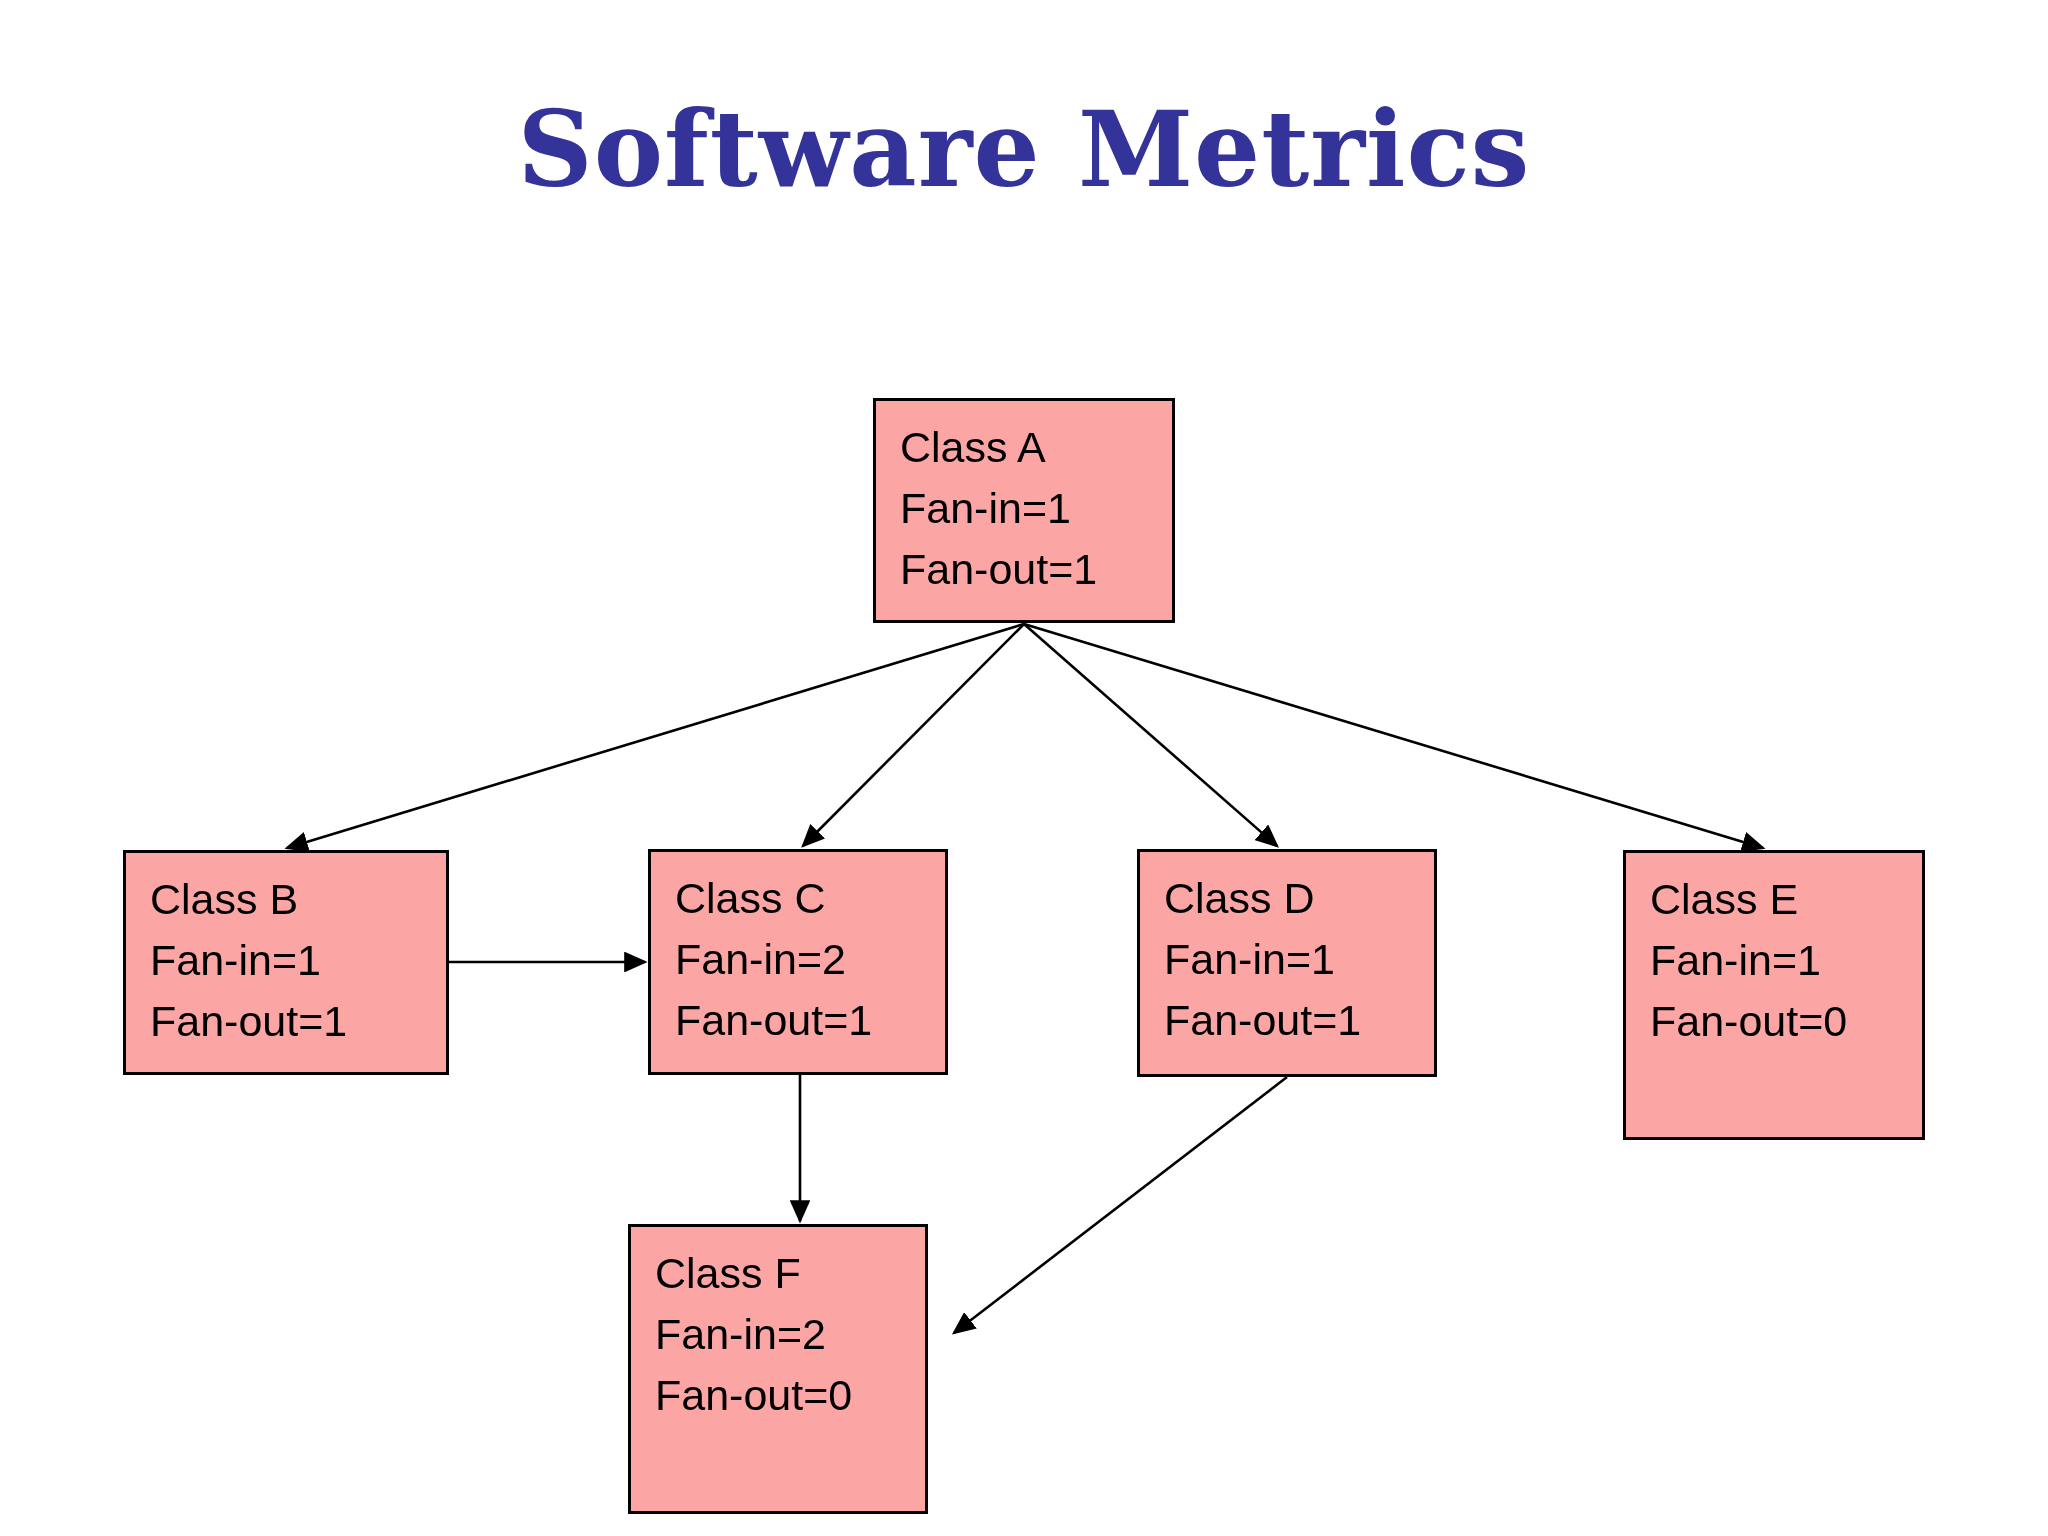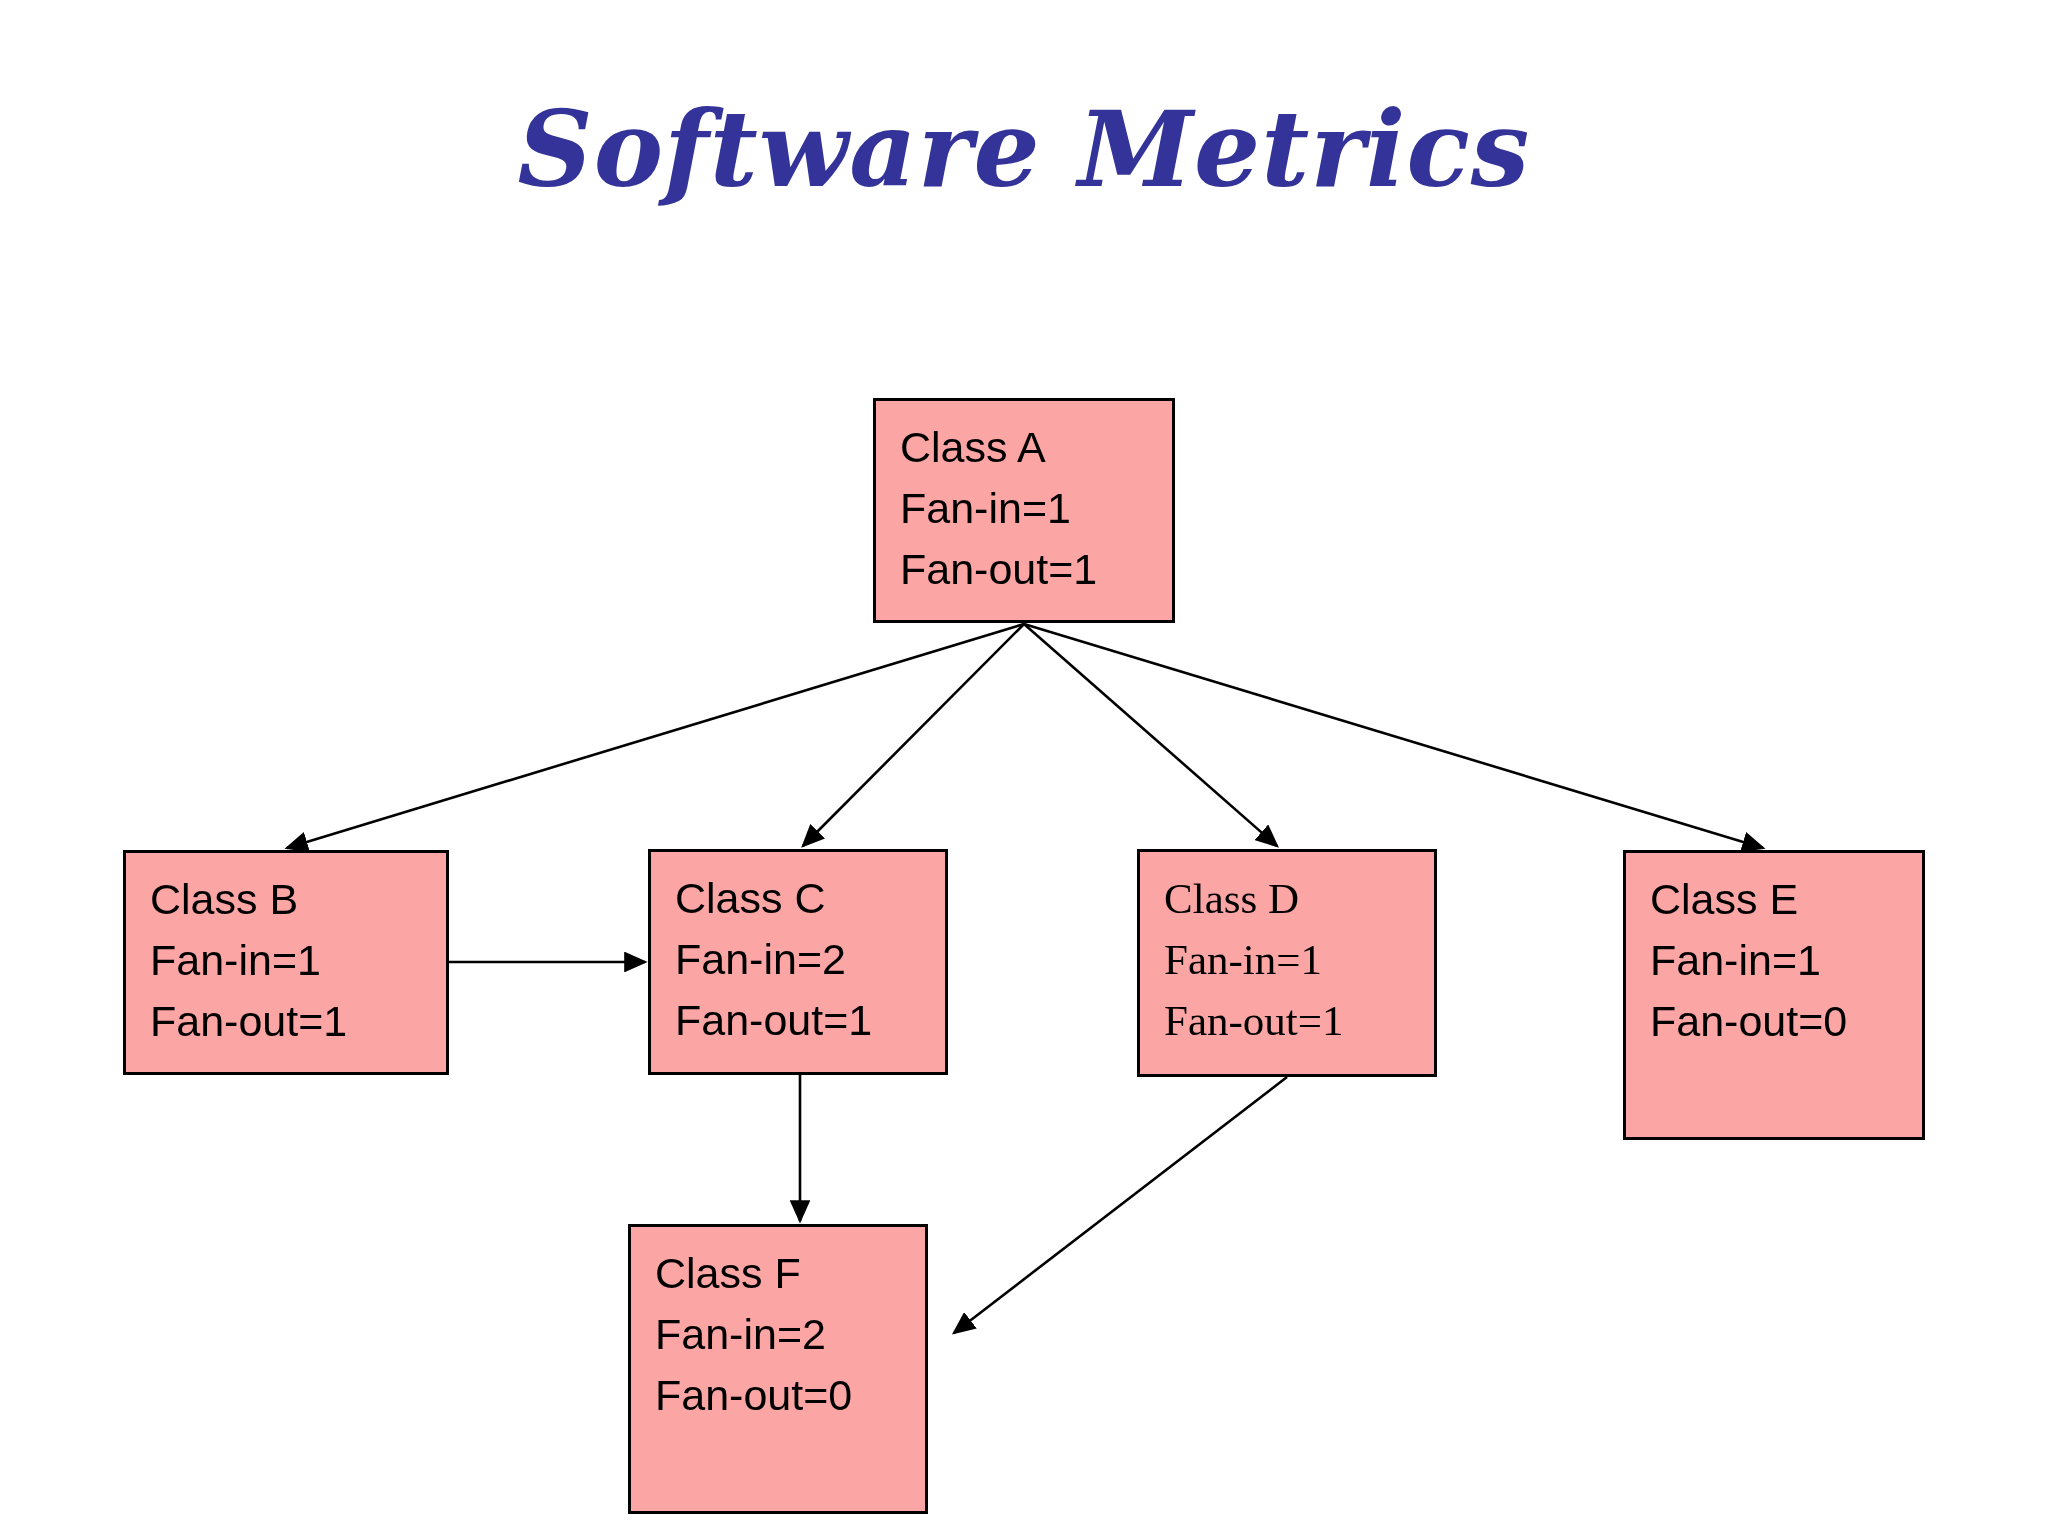--- a/index.html
+++ b/index.html
@@ -16,21 +16,20 @@
     font-family: "Liberation Sans", sans-serif;
   }
   .slide-title {
     position: absolute;
     top: 88px;
     left: 0;
     width: 100%;
     margin: 0;
     text-align: center;
     font-family: "DejaVu Serif", serif;
-    font-style: italic;
     font-weight: bold;
     font-size: 104px;
     letter-spacing: 1px;
   }
   #edge-layer {
     position: absolute;
     top: 0;
     left: 0;
     width: 2048px;
     height: 1536px;
@@ -77,21 +76,21 @@
       <div class="node" style="left: 123px; top: 850px; width: 326px; height: 225px;">
         <div>Class B</div>
         <div>Fan-in=1</div>
         <div>Fan-out=1</div>
       </div>
       <div class="node" style="left: 648px; top: 849px; width: 300px; height: 226px;">
         <div>Class C</div>
         <div>Fan-in=2</div>
         <div>Fan-out=1</div>
       </div>
-      <div class="node" style="left: 1137px; top: 849px; width: 300px; height: 228px; font-family: Liberation Serif, serif;">
+      <div class="node" style="left: 1137px; top: 849px; width: 300px; height: 228px;">
         <div>Class D</div>
         <div>Fan-in=1</div>
         <div>Fan-out=1</div>
       </div>
       <div class="node" style="left: 1623px; top: 850px; width: 302px; height: 290px;">
         <div>Class E</div>
         <div>Fan-in=1</div>
         <div>Fan-out=0</div>
       </div>
       <div class="node" style="left: 628px; top: 1224px; width: 300px; height: 290px;">

